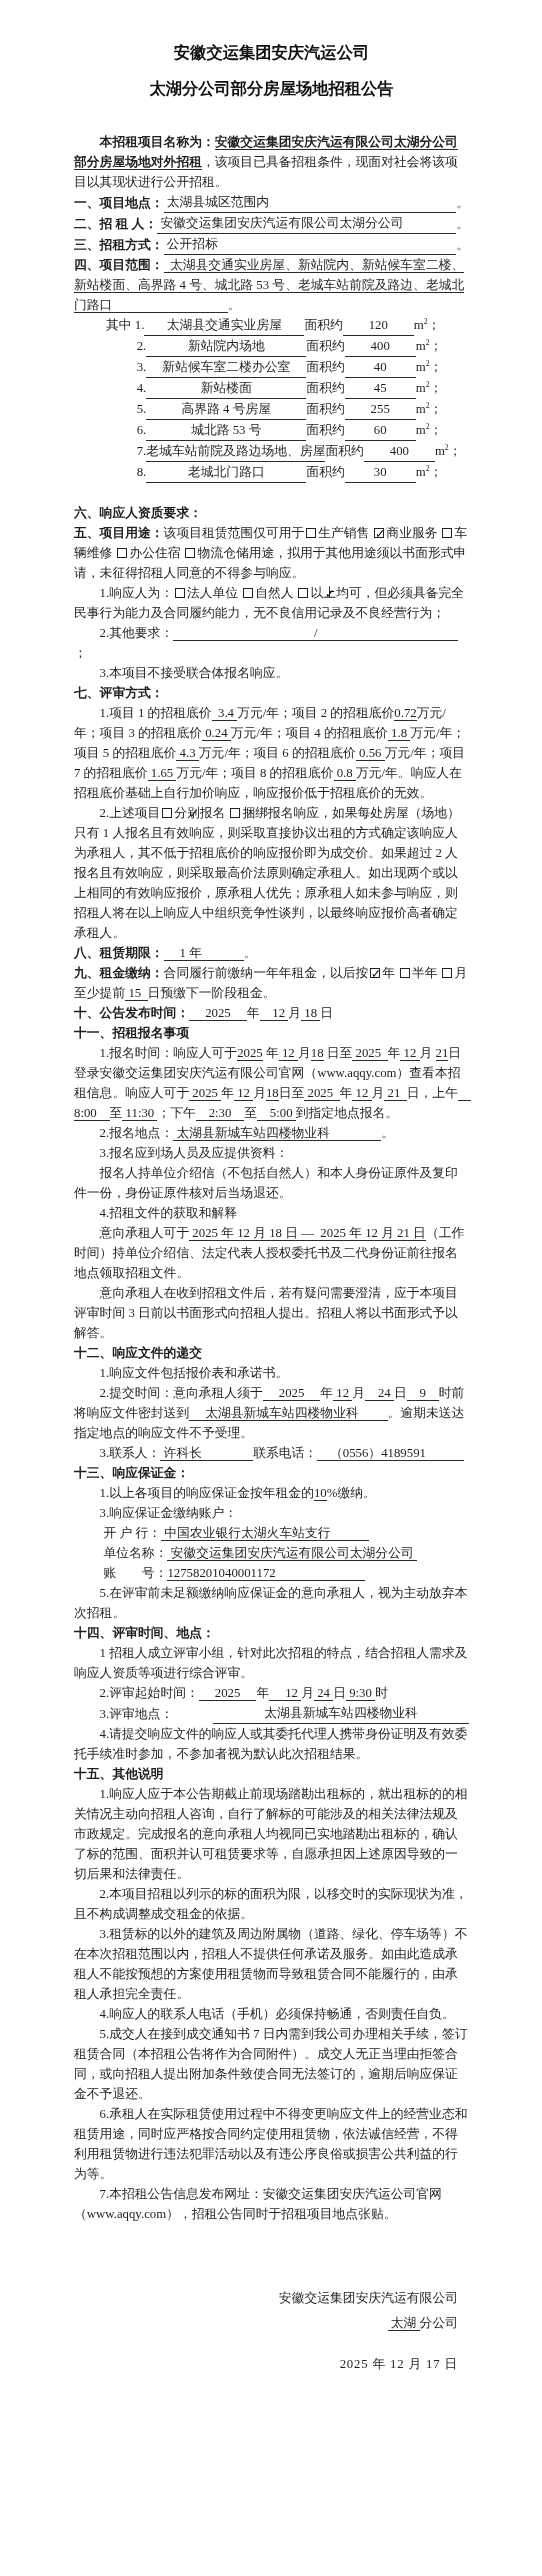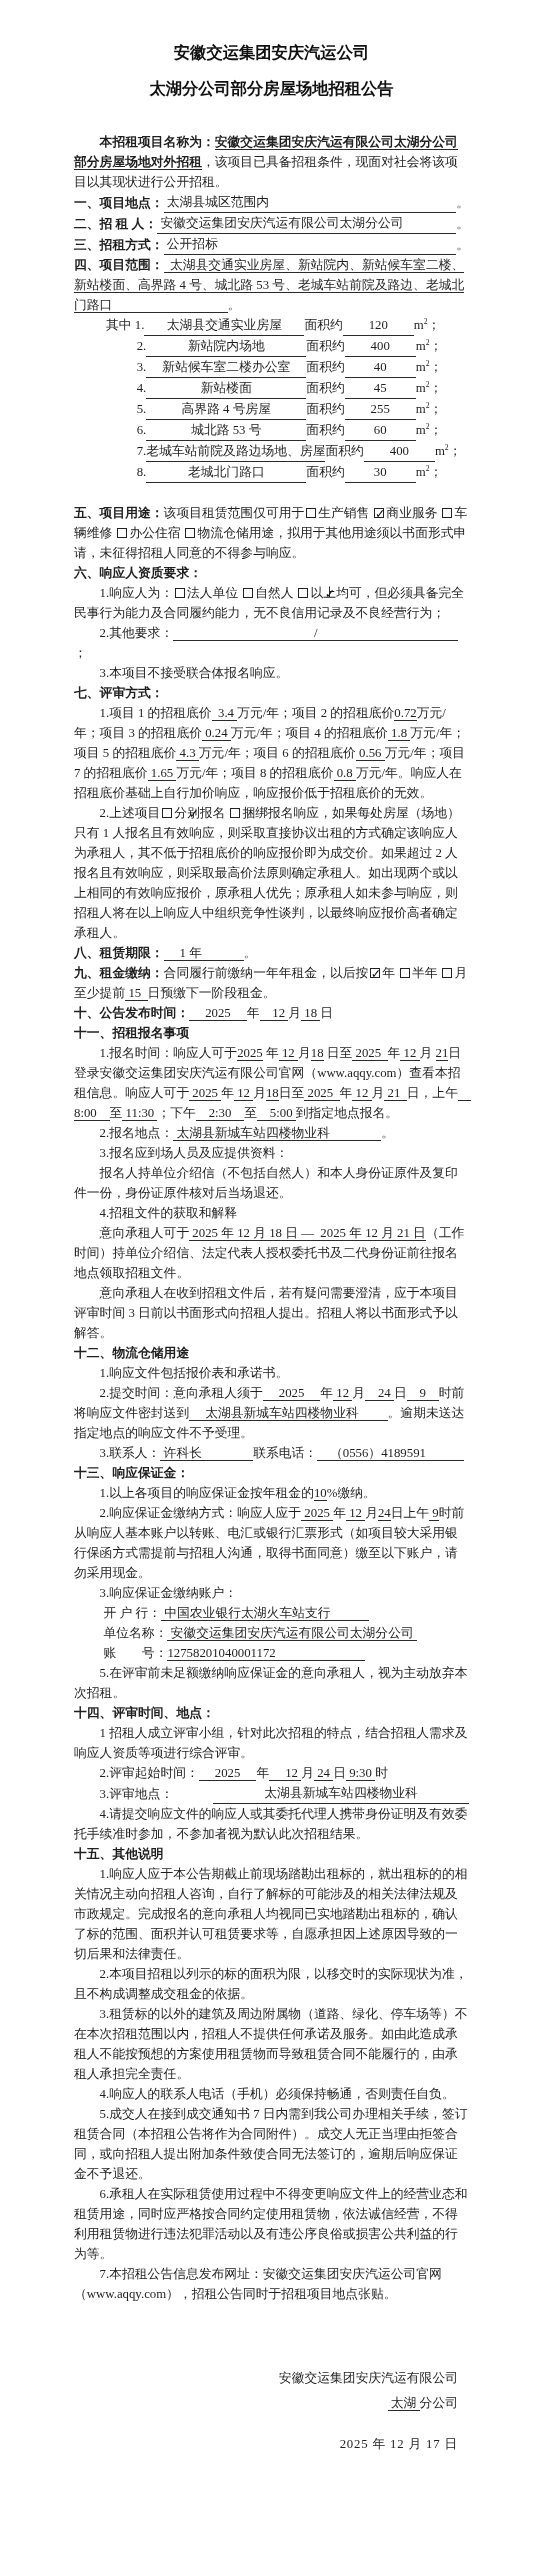--- a/index.html
+++ b/index.html
@@ -70,46 +70,45 @@
       <div class="para h"><span class="s-b">四、项目范围：</span><span class="s-u">  太湖县交通实业房屋、新站院内、新站候车室二楼、新站楼面、高界路 4 号、城北路 53 号、老城车站前院及路边、老城北门路口　　　　　　　　　</span><span>。</span></div>
       <div class="para item1"><span>其中 1.</span><span class="s-fname">太湖县交通实业房屋</span><span>面积约</span><span class="s-farea">120</span><span>m</span><span class="s-sup">2</span><span>；</span></div>
       <div class="para item"><span>2.</span><span class="s-fname">新站院内场地</span><span>面积约</span><span class="s-farea">400</span><span>m</span><span class="s-sup">2</span><span>；</span></div>
       <div class="para item"><span>3.</span><span class="s-fname">新站候车室二楼办公室</span><span>面积约</span><span class="s-farea">40</span><span>m</span><span class="s-sup">2</span><span>；</span></div>
       <div class="para item"><span>4.</span><span class="s-fname">新站楼面</span><span>面积约</span><span class="s-farea">45</span><span>m</span><span class="s-sup">2</span><span>；</span></div>
       <div class="para item"><span>5.</span><span class="s-fname">高界路 4 号房屋</span><span>面积约</span><span class="s-farea">255</span><span>m</span><span class="s-sup">2</span><span>；</span></div>
       <div class="para item"><span>6.</span><span class="s-fname">城北路 53 号</span><span>面积约</span><span class="s-farea">60</span><span>m</span><span class="s-sup">2</span><span>；</span></div>
       <div class="para item"><span>7.</span><span class="s-fname">老城车站前院及路边场地、房屋</span><span>面积约</span><span class="s-farea">400</span><span>m</span><span class="s-sup">2</span><span>；</span></div>
       <div class="para item"><span>8.</span><span class="s-fname">老城北门路口</span><span>面积约</span><span class="s-farea">30</span><span>m</span><span class="s-sup">2</span><span>；</span></div>
       <div class="para gap"></div>
+      <div class="para h"><span class="s-b">六、响应人资质要求：</span></div>
       <div class="para h"><span class="s-b">五、项目用途：</span><span>该项目租赁范围仅可用于</span><span class="cb"></span><span>生产销售 </span><span class="cb checked"></span><span>商业服务 </span><span class="cb"></span><span>车辆维修 </span><span class="cb"></span><span>办公住宿 </span><span class="cb"></span><span>物流仓储用途，拟用于其他用途须以书面形式申请，未征得招租人同意的不得参与响应。</span></div>
-      <div class="para h"><span class="s-b">六、响应人资质要求：</span></div>
       <div class="para p"><span>1.响应人为：</span><span class="cb"></span><span>法人单位 </span><span class="cb"></span><span>自然人 </span><span class="cb checked"></span><span>以上均可，但必须具备完全民事行为能力及合同履约能力，无不良信用记录及不良经营行为；</span></div>
       <div class="para p"><span>2.其他要求：</span><span class="s-u">　　　　　　　　　　　/　　　　　　　　　　　</span><span>；</span></div>
       <div class="para p"><span>3.本项目不接受联合体报名响应。</span></div>
       <div class="para h"><span class="s-b">七、评审方式：</span></div>
       <div class="para p"><span>1.项目 1 的招租底价</span><span class="s-u">  3.4 </span><span>万元/年；项目 2 的招租底价</span><span class="s-u">0.72</span><span>万元/年；项目 3 的招租底价</span><span class="s-u"> 0.24 </span><span>万元/年；项目 4 的招租底价</span><span class="s-u"> 1.8 </span><span>万元/年；项目 5 的招租底价</span><span class="s-u"> 4.3 </span><span>万元/年；项目 6 的招租底价</span><span class="s-u"> 0.56 </span><span>万元/年；项目 7 的招租底价</span><span class="s-u"> 1.65 </span><span>万元/年；项目 8 的招租底价</span><span class="s-u"> 0.8 </span><span>万元/年。响应人在招租底价基础上自行加价响应，响应报价低于招租底价的无效。</span></div>
       <div class="para p"><span>2.上述项目</span><span class="cb checked"></span><span>分别报名 </span><span class="cb"></span><span>捆绑报名响应，如果每处房屋（场地）只有 1 人报名且有效响应，则采取直接协议出租的方式确定该响应人为承租人，其不低于招租底价的响应报价即为成交价。如果超过 2 人报名且有效响应，则采取最高价法原则确定承租人。如出现两个或以上相同的有效响应报价，原承租人优先；原承租人如未参与响应，则招租人将在以上响应人中组织竞争性谈判，以最终响应报价高者确定承租人。</span></div>
       <div class="para h"><span class="s-b">八、租赁期限：</span><span class="s-u">　 1 年　　　 </span><span>。</span></div>
       <div class="para h"><span class="s-b">九、租金缴纳：</span><span>合同履行前缴纳一年年租金，以后按</span><span class="cb checked"></span><span>年 </span><span class="cb"></span><span>半年 </span><span class="cb"></span><span>月至少提前</span><span class="s-u"> 15  </span><span>日预缴下一阶段租金。</span></div>
       <div class="para h"><span class="s-b">十、公告发布时间：</span><span class="s-u">　 2025 　</span><span>年</span><span class="s-u">　12 </span><span>月</span><span class="s-u"> 18 </span><span>日</span></div>
       <div class="para h"><span class="s-b">十一、招租报名事项</span></div>
       <div class="para p"><span>1.报名时间：响应人可于</span><span class="s-u">2025</span><span> 年</span><span class="s-u"> 12 </span><span>月</span><span class="s-u">18</span><span> 日至</span><span class="s-u"> 2025  </span><span>年</span><span class="s-u"> 12 </span><span>月 </span><span class="s-u">21</span><span>日登录安徽交运集团安庆汽运有限公司官网（www.aqqy.com）查看本招租信息。响应人可于</span><span class="s-u"> 2025 </span><span>年</span><span class="s-u"> 12 </span><span>月</span><span class="s-u">18</span><span>日至</span><span class="s-u"> 2025  </span><span>年</span><span class="s-u"> 12 </span><span>月</span><span class="s-u"> 21  </span><span>日，上午</span><span class="s-u">　8:00　</span><span>至</span><span class="s-u"> 11:30 </span><span>；下午</span><span class="s-u">　2:30　</span><span>至</span><span class="s-u">　5:00 </span><span>到指定地点报名。</span></div>
       <div class="para p"><span>2.报名地点：</span><span class="s-u"> 太湖县新城车站四楼物业科　　　　</span><span>。</span></div>
       <div class="para p"><span>3.报名应到场人员及应提供资料：</span></div>
       <div class="para p"><span>报名人持单位介绍信（不包括自然人）和本人身份证原件及复印件一份，身份证原件核对后当场退还。</span></div>
       <div class="para p"><span>4.招租文件的获取和解释</span></div>
       <div class="para p"><span>意向承租人可于</span><span class="s-u"> 2025 年 12 月 18 日 —  2025 年 12 月 21 日</span><span>（工作时间）持单位介绍信、法定代表人授权委托书及二代身份证前往报名地点领取招租文件。</span></div>
       <div class="para p"><span>意向承租人在收到招租文件后，若有疑问需要澄清，应于本项目评审时间 3 日前以书面形式向招租人提出。招租人将以书面形式予以解答。</span></div>
-      <div class="para h"><span class="s-b">十二、物流仓储用途</span></div>
+      <div class="para h"><span class="s-b">十二、响应文件的递交</span></div>
       <div class="para p"><span>1.响应文件包括报价表和承诺书。</span></div>
       <div class="para p"><span>2.提交时间：意向承租人须于</span><span class="s-u">　 2025 　</span><span>年</span><span class="s-u"> 12 </span><span>月</span><span class="s-u">　24 </span><span>日</span><span class="s-u">　9　</span><span>时前将响应文件密封送到</span><span class="s-u">　 太湖县新城车站四楼物业科　　 </span><span>。逾期未送达指定地点的响应文件不予受理。</span></div>
       <div class="para p"><span>3.联系人：</span><span class="s-u"> 许科长　　　　</span><span>联系电话：</span><span class="s-u">　（0556）4189591　　　</span></div>
       <div class="para h"><span class="s-b">十三、响应保证金：</span></div>
       <div class="para p"><span>1.以上各项目的响应保证金按年租金的</span><span class="s-u">10</span><span>%缴纳。</span></div>
-      <div class="para p"><span>2.响应保证金缴纳方式：响应人应于</span><span class="s-u"> 2025 </span><span>年</span><span class="s-u"> 12 </span><span>月</span><span class="s-u">24</span><span>日上午</span><span class="s-u"> 9</span><span>时前从响应人基本账户以转账、电汇或银行汇票形式（如项目较大采用银行保函方式需提前与招租人沟通，取得书面同意）缴至以下账户，请勿采用现金。</span></div>
       <div class="para p"><span>3.响应保证金缴纳账户：</span></div>
       <div class="para acct"><span>开 户 行：</span><span class="s-u"> 中国农业银行太湖火车站支行　　　</span></div>
       <div class="para acct"><span>单位名称：</span><span class="s-u"> 安徽交运集团安庆汽运有限公司太湖分公司 </span></div>
       <div class="para acct"><span>账　　号：</span><span class="s-u">12758201040001172　　　　　　　</span></div>
       <div class="para p"><span>5.在评审前未足额缴纳响应保证金的意向承租人，视为主动放弃本次招租。</span></div>
       <div class="para h"><span class="s-b">十四、评审时间、地点：</span></div>
       <div class="para p"><span>1 招租人成立评审小组，针对此次招租的特点，结合招租人需求及响应人资质等项进行综合评审。</span></div>
       <div class="para p"><span>2.评审起始时间：</span><span class="s-u">　 2025 　</span><span>年</span><span class="s-u">　 12 </span><span>月</span><span class="s-u"> 24 </span><span>日</span><span class="s-u"> 9:30 </span><span>时</span></div>
       <div class="para fx fxi">
         <span class="s-lbl">3.评审地点：</span>

